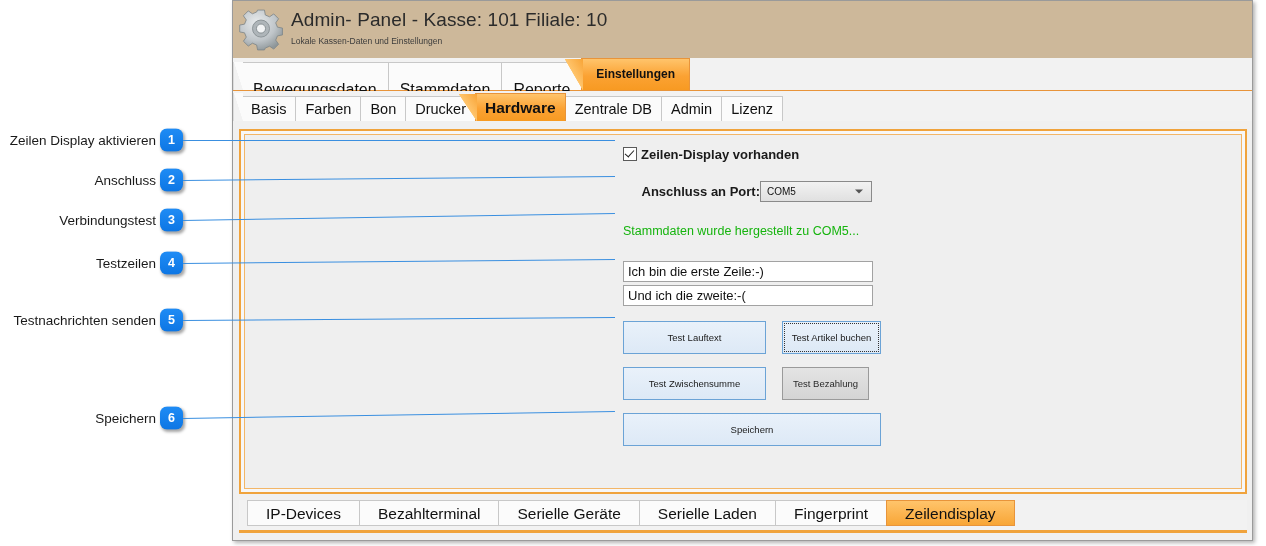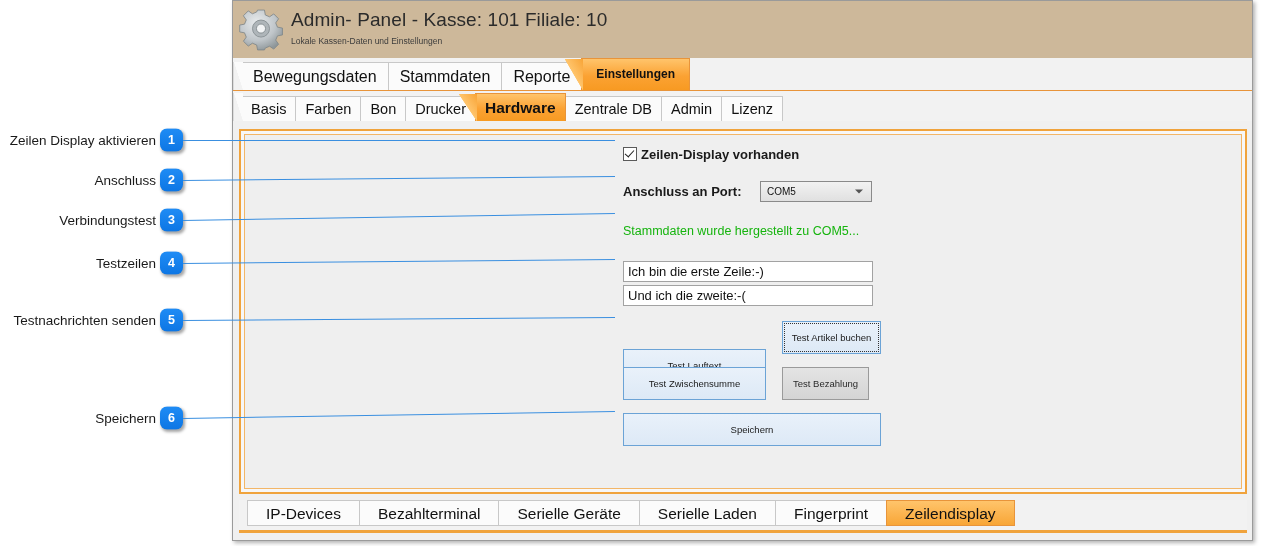--- a/index.html
+++ b/index.html
@@ -105,21 +105,21 @@
     padding-left: 8px;
     box-sizing: border-box;
   }
   .tabrow.row1 { height: 33px; border-bottom: 1px solid #e8943a; background: #f2f2f2; }
   .tabrow.row2 { height: 30px; background: #f2f2f2; }
 
   .tab {
     position: relative;
     height: 28px;
     line-height: 28px;
-    padding: 0 11px;
+    padding: 13px 11px;
     background: #fbfbfb;
     border: 1px solid #c8c8c8;
     border-bottom: none;
     border-radius: 0;
     font-size: 16px;
     color: #111;
     margin-right: -1px;
     box-sizing: border-box;
     white-space: nowrap;
     font-family: "Liberation Sans", sans-serif;
@@ -200,20 +200,21 @@
     border-width: 0 1.6px 1.6px 0;
     transform: rotate(42deg);
   }
 
   .port-row {
     position: absolute;
     left: 378px; top: 46px;
     display: flex; align-items: center;
     font-size: 13px; font-weight: bold; color: #1a1a1a;
     font-family: "Liberation Sans", sans-serif;
+    text-align: right;
   }
   .port-label { width: 137px; }
   .port-select {
     width: 112px; height: 21px;
     background: #e4e4e4;
     background-image: linear-gradient(180deg,#f2f2f2 0%, #e0e0e0 100%);
     border: 1px solid #8a8a8a;
     font-size: 10px;
     font-weight: normal;
     color: #111;
@@ -267,21 +268,21 @@
     box-sizing: border-box;
     font-family: "Liberation Sans", sans-serif;
   }
   .btn.disabled {
     background: #dcdcdc;
     background-image: linear-gradient(180deg,#e4e4e4 0%, #d4d4d4 100%);
     border-color: #9a9a9a;
     color: #2a2a2a;
   }
   .btn.focus { outline: 1px dotted #333; outline-offset: -3px; }
-  .btn.b1 { left: 378px; top: 186px; width: 143px; height: 33px; margin-top: 28px; }
+  .btn.b1 { left: 378px; top: 186px; width: 143px; height: 33px; }
   .btn.b2 { left: 537px; top: 186px; width: 99px;  height: 33px; }
   .btn.b3 { left: 378px; top: 232px; width: 143px; height: 33px; }
   .btn.b4 { left: 537px; top: 232px; width: 87px;  height: 33px; }
   .btn.save { left: 378px; top: 278px; width: 258px; height: 33px; }
 
   
   .bottom-strip {
     position: absolute;
     left: 6px; top: 499px;
     width: 1008px; height: 30px;

